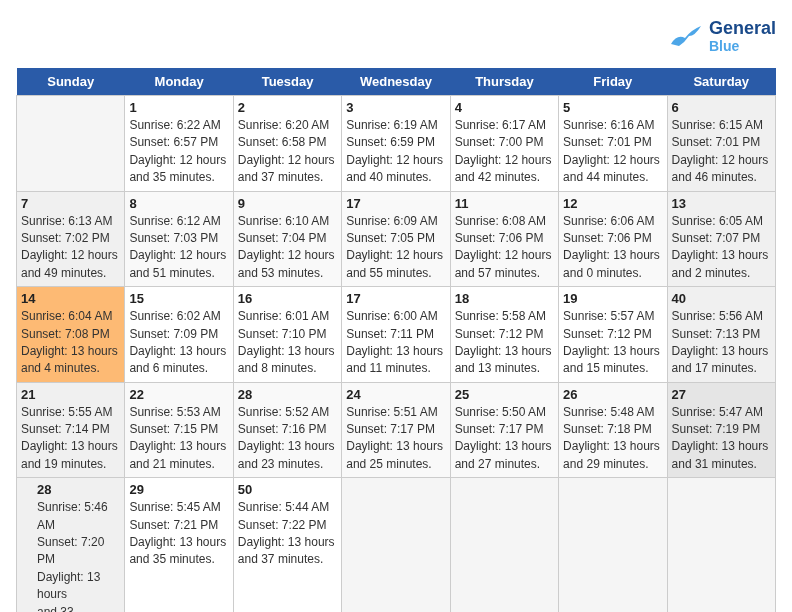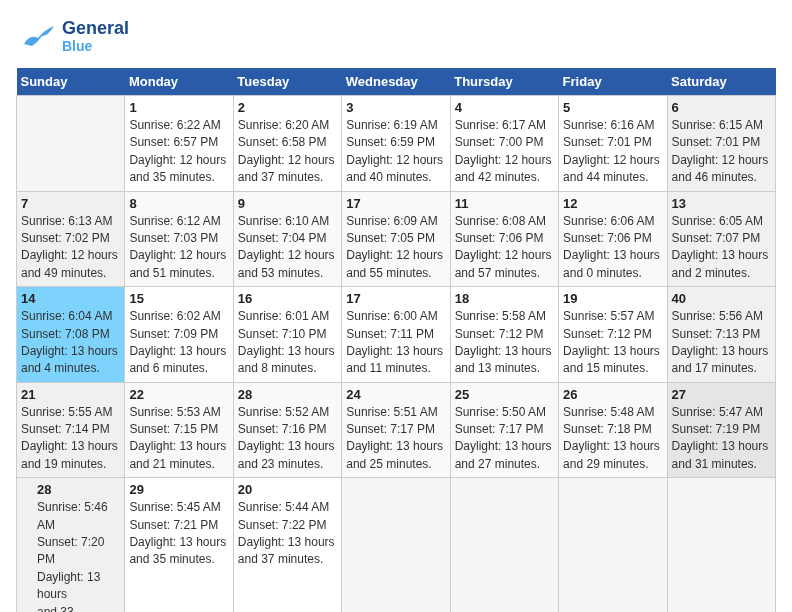--- a/index.html
+++ b/index.html
@@ -5,21 +5,21 @@
     * { box-sizing: border-box; margin: 0; padding: 0; }
     body {
       font-family: Arial, sans-serif;
       background: #fff;
       width: 792px;
       min-height: 612px;
       padding: 16px;
     }
     .header-area {
       display: flex;
-      justify-content: flex-start;
+      justify-content: flex-end;
       align-items: flex-start;
       margin-bottom: 10px;
     }
     .logo {
       display: flex;
       flex-direction: column;
       align-items: flex-start;
     }
     .title-area {
       text-align: right;
@@ -35,21 +35,21 @@
     }
     table {
       width: 100%;
       border-collapse: collapse;
       font-size: 11px;
     }
     th {
       background-color: #2a5ba8;
       color: #fff;
       padding: 6px 4px;
-      text-align: left;
+      text-align: center;
       font-size: 13px;
       font-weight: bold;
     }
     td {
       border: 1px solid #ccc;
       vertical-align: top;
       padding: 4px;
       min-height: 80px;
       width: calc(100% / 7);
     }
@@ -178,21 +178,21 @@
         <td>
           <span class="day-num">12</span>
           <div class="day-info">Sunrise: 6:06 AM<br>Sunset: 7:06 PM<br>Daylight: 13 hours<br>and 0 minutes.</div>
         </td>
         <td style="background-color: rgb(240, 240, 240);">
           <span class="day-num">13</span>
           <div class="day-info">Sunrise: 6:05 AM<br>Sunset: 7:07 PM<br>Daylight: 13 hours<br>and 2 minutes.</div>
         </td>
       </tr>
       <tr>
-        <td style="background-color: #7dd3fc;">
+        <td style="background-color: #fdba74;">
           <span class="day-num">14</span>
           <div class="day-info">Sunrise: 6:04 AM<br>Sunset: 7:08 PM<br>Daylight: 13 hours<br>and 4 minutes.</div>
         </td>
         <td>
           <span class="day-num">15</span>
           <div class="day-info">Sunrise: 6:02 AM<br>Sunset: 7:09 PM<br>Daylight: 13 hours<br>and 6 minutes.</div>
         </td>
         <td>
           <span class="day-num">16</span>
           <div class="day-info">Sunrise: 6:01 AM<br>Sunset: 7:10 PM<br>Daylight: 13 hours<br>and 8 minutes.</div>
@@ -247,21 +247,21 @@
       <tr>
         <td style="background-color: rgb(240, 240, 240); padding-left: 20px;">
           <span class="day-num">28</span>
           <div class="day-info">Sunrise: 5:46 AM<br>Sunset: 7:20 PM<br>Daylight: 13 hours<br>and 33 minutes.</div>
         </td>
         <td>
           <span class="day-num">29</span>
           <div class="day-info">Sunrise: 5:45 AM<br>Sunset: 7:21 PM<br>Daylight: 13 hours<br>and 35 minutes.</div>
         </td>
         <td>
-          <span class="day-num">20</span>
+          <span class="day-num">50</span>
           <div class="day-info">Sunrise: 5:44 AM<br>Sunset: 7:22 PM<br>Daylight: 13 hours<br>and 37 minutes.</div>
         </td>
         <td class="empty-cell" style="background-color: rgb(245, 245, 245);"></td>
         <td class="empty-cell" style="background-color: rgb(245, 245, 245);"></td>
         <td class="empty-cell" style="background-color: rgb(245, 245, 245);"></td>
         <td class="empty-cell" style="background-color: rgb(245, 245, 245);"></td>
       </tr>
     </tbody>
 </table>
 

